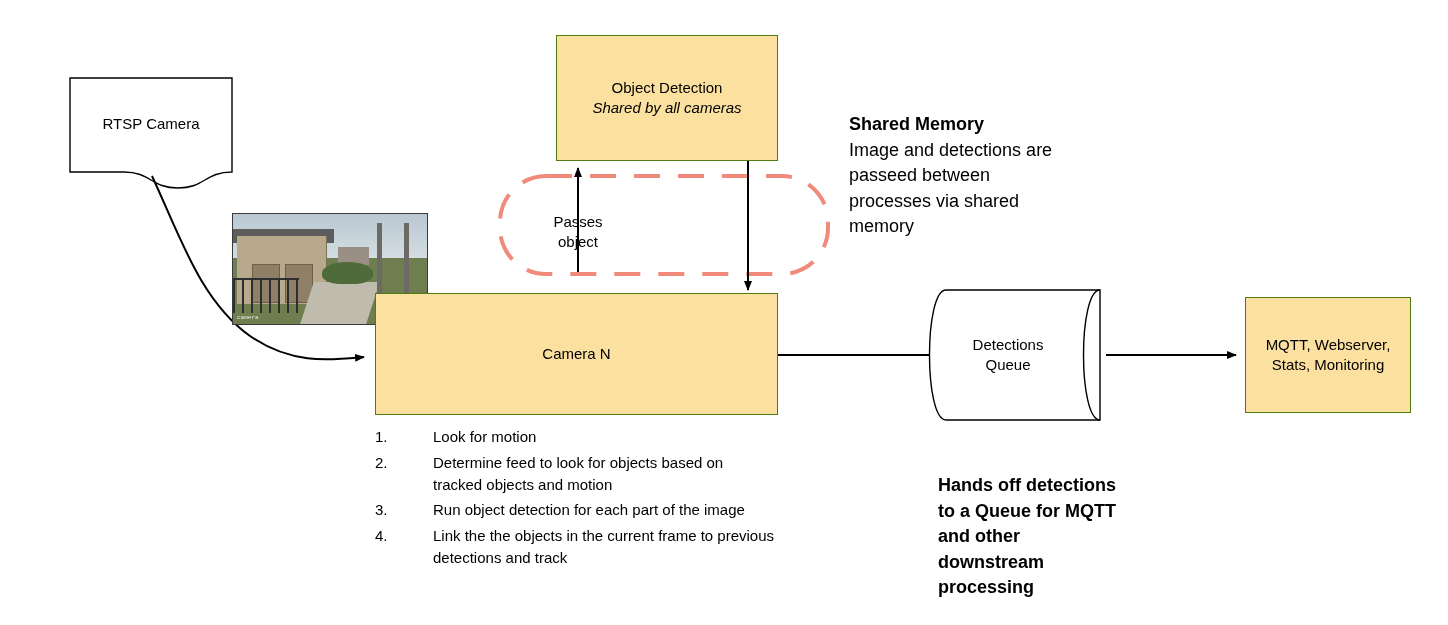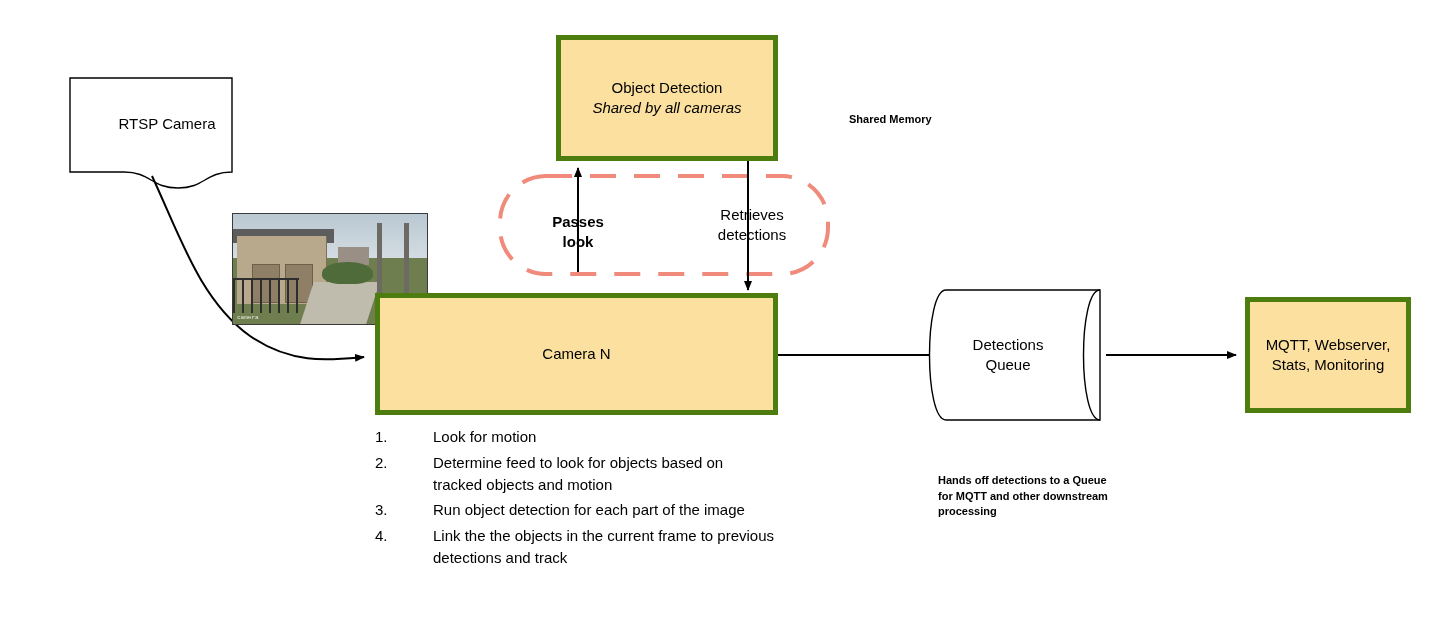--- a/index.html
+++ b/index.html
@@ -25,43 +25,42 @@
     width: 1448px;
     height: 625px;
     pointer-events: none;
   }
   .node {
     position: absolute;
     box-sizing: border-box;
   }
   .boxnode {
     background: #fbe0a0;
-    border: 5px solid #4d7c0f;
+    border: 1px solid #4d7c0f;
     display: flex;
     flex-direction: column;
     align-items: center;
     justify-content: center;
     text-align: center;
     font-size: 15px;
     line-height: 1.35;
   }
   .boxnode .sub {
     font-style: italic;
     text-align: center;
   }
   .doc-label {
     position: absolute;
     font-size: 15px;
     text-align: center;
     width: 100%;
-    padding-left: 16px;
   }
   .note {
     position: absolute;
-    font-size: 11px;
+    font-size: 18px;
     line-height: 1.42;
   }
   .note b {
     font-weight: bold;
   }
   .steps {
     position: absolute;
     font-size: 15px;
     line-height: 1.45;
   }
@@ -203,32 +202,29 @@
     <div class="snap-post p1"></div>
     <div class="snap-post p2"></div>
     <div class="snap-stamp">camera</div>
   </div>
 
   <div class="node boxnode" style="left:556px; top:35px; width:222px; height:126px;">
     <div>Object Detection</div>
     <div class="sub">Shared by all cameras</div>
   </div>
 
-  <div class="edgelabel" style="left:516px; top:212px; width:124px;font-weight:bold;">
+  <div class="edgelabel" style="left:516px; top:212px; width:124px;">
     <div>Passes</div>
-    <div>look</div>
-  </div>
-
-  <div class="edgelabel" style="left:686px; top:205px; width:132px;">
-    <div>Retrieves</div>
-    <div>detections</div>
-  </div>
+    <div>object</div>
+  </div>
+
 
   <div class="note" style="left:849px; top:112px; width:210px;">
     <b>Shared Memory</b>
+    <div>Image and detections are passeed between processes via shared memory</div>
   </div>
 
   <div class="node boxnode" style="left:375px; top:293px; width:403px; height:122px;">
     <div>Camera N</div>
   </div>
 
   <div class="steps" style="left:375px; top:426px; width:400px;">
     <table>
       <tbody>
           <tr>

